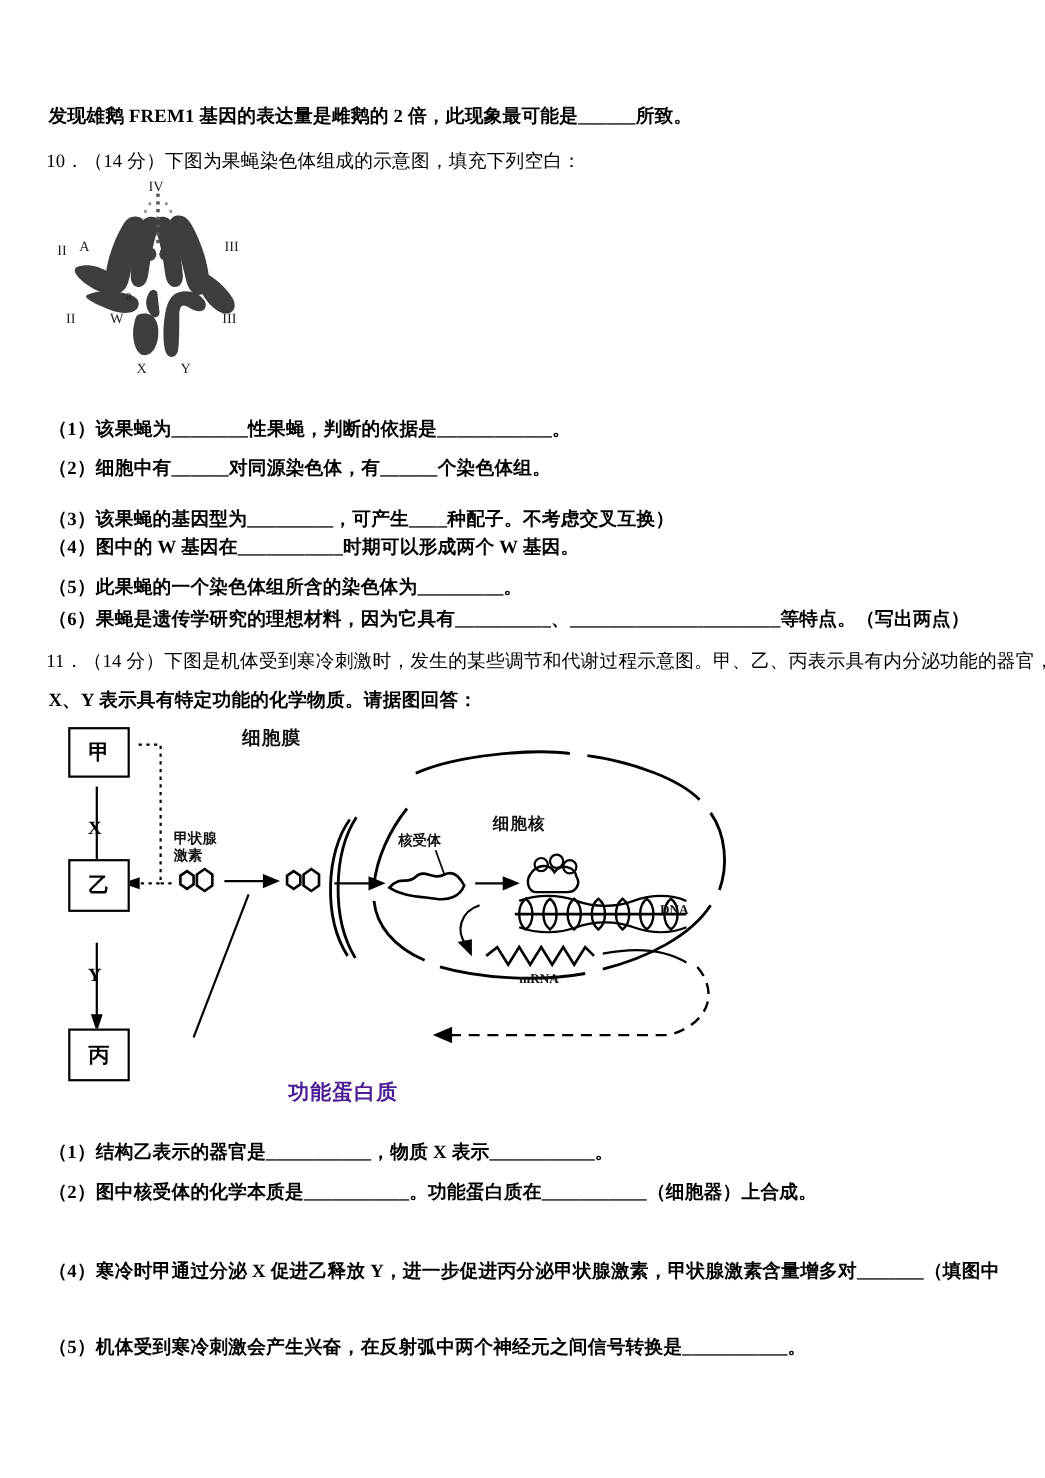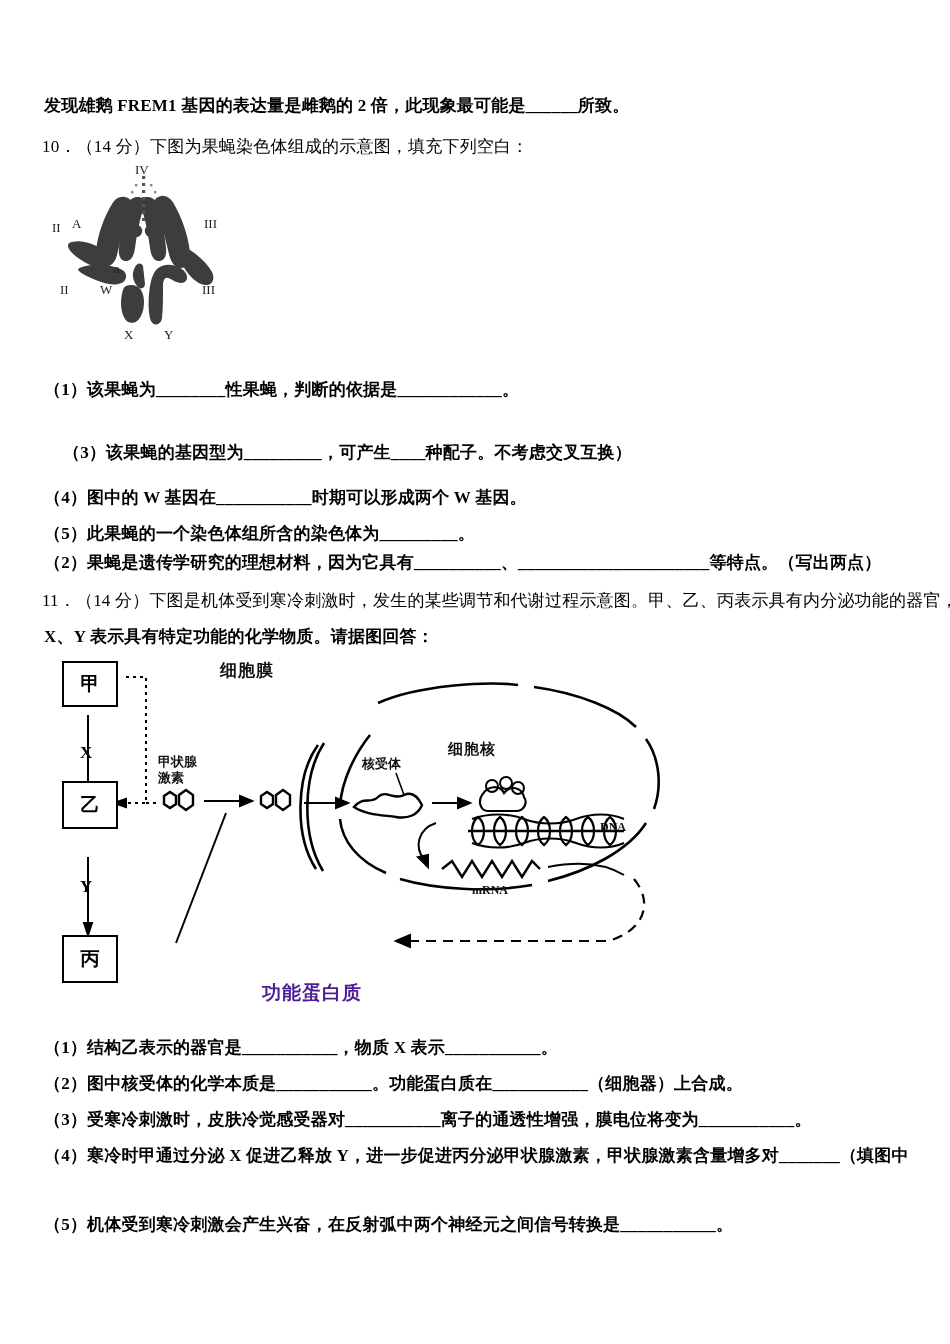--- a/index.html
+++ b/index.html
@@ -161,31 +161,34 @@
     <span class="chlabel" style="left:8px; top:120px;">II</span>
     <span class="chlabel" style="left:48px; top:120px;">W</span>
     <span class="chlabel" style="left:150px; top:120px;">III</span>
     <span class="chlabel" style="left:72px; top:165px;">X</span>
     <span class="chlabel" style="left:112px; top:165px;">Y</span>
   </div>
 
   <div class="para bold" style="left:44px; top:377px;">
     <span>（1）该果蝇为________性果蝇，判断的依据是____________。</span>
   </div>
-  <div class="para bold" style="left:44px; top:440px;margin-left:19px;">
+  <div class="para bold" style="left:44px; top:413px;">
+    <span>（2）细胞中有______对同源染色体，有______个染色体组。</span>
+  </div>
+  <div class="para bold" style="left:44px; top:459px;">
     <span>（3）该果蝇的基因型为_________，可产生____种配子。不考虑交叉互换）</span>
   </div>
   <div class="para bold" style="left:44px; top:485px;">
     <span>（4）图中的 W 基因在___________时期可以形成两个 W 基因。</span>
   </div>
   <div class="para bold" style="left:44px; top:521px;">
     <span>（5）此果蝇的一个染色体组所含的染色体为_________。</span>
   </div>
   <div class="para bold" style="left:44px; top:550px;">
-    <span>（2）果蝇是遗传学研究的理想材料，因为它具有__________、______________________等特点。（写出两点）</span>
+    <span>（6）果蝇是遗传学研究的理想材料，因为它具有__________、______________________等特点。（写出两点）</span>
   </div>
 
   <div class="para normal" style="left:42px; top:588px;">
     <span>11．（14 分）下图是机体受到寒冷刺激时，发生的某些调节和代谢过程示意图。甲、乙、丙表示具有内分泌功能的器官，</span>
   </div>
   <div class="para bold" style="left:44px; top:624px;">
     <span>X、Y 表示具有特定功能的化学物质。请据图回答：</span>
   </div>
 
   <div class="fig-cell">
@@ -298,23 +301,20 @@
   <div class="funcprot">
     <span>功能蛋白质</span>
   </div>
 
   <div class="para bold" style="left:44px; top:1035px;">
     <span>（1）结构乙表示的器官是___________，物质 X 表示___________。</span>
   </div>
   <div class="para bold" style="left:44px; top:1071px;">
     <span>（2）图中核受体的化学本质是___________。功能蛋白质在___________（细胞器）上合成。</span>
   </div>
-  <div class="para bold" style="left:44px; top:1107px;">
-    <span>（3）受寒冷刺激时，皮肤冷觉感受器对___________离子的通透性增强，膜电位将变为___________。</span>
-  </div>
   <div class="para bold" style="left:44px; top:1143px;">
     <span>（4）寒冷时甲通过分泌 X 促进乙释放 Y，进一步促进丙分泌甲状腺激素，甲状腺激素含量增多对_______（填图中</span>
   </div>
   <div class="para bold" style="left:44px; top:1212px;">
     <span>（5）机体受到寒冷刺激会产生兴奋，在反射弧中两个神经元之间信号转换是___________。</span>
   </div>
 
 </div>
 
 </body></html>

